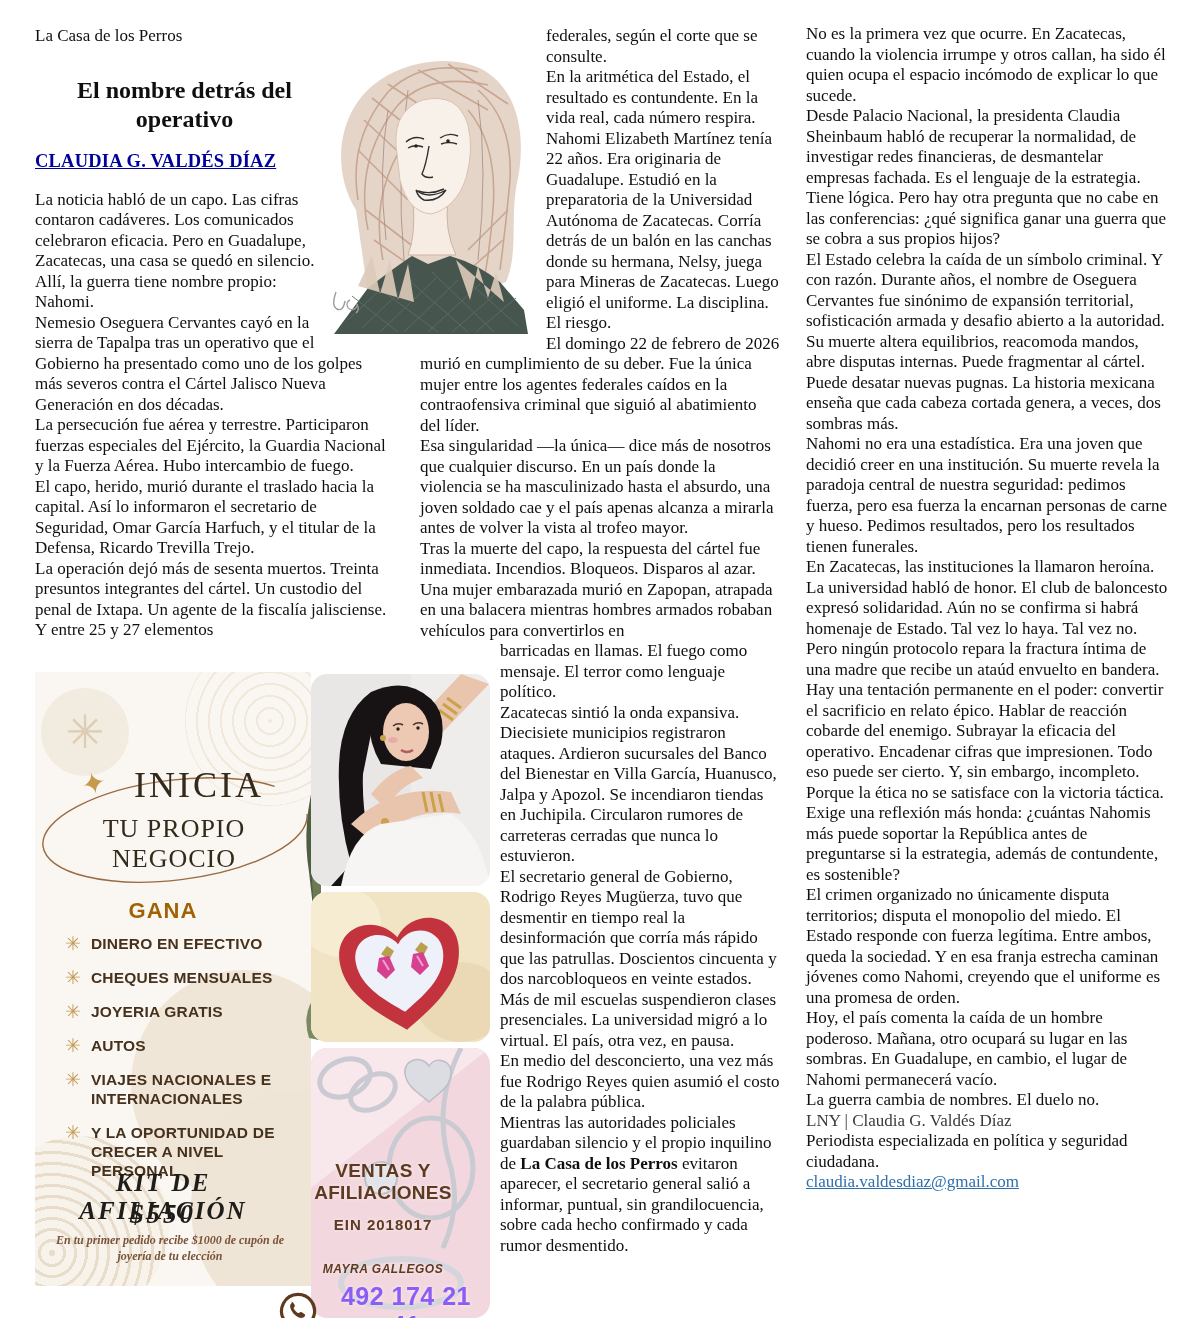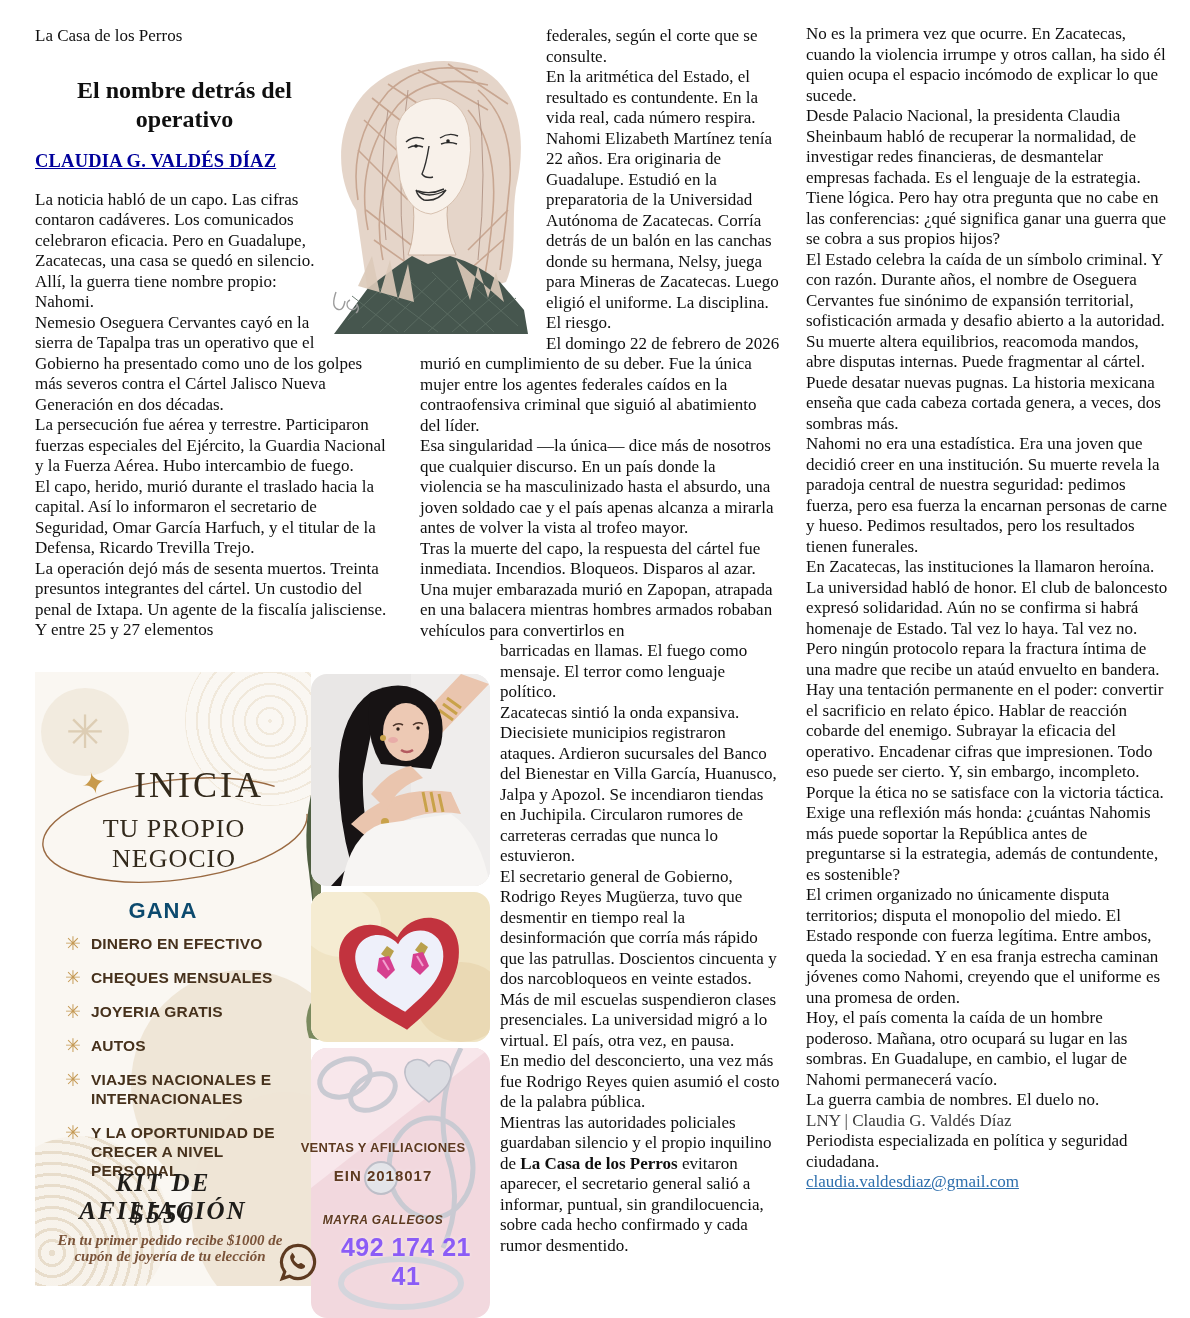--- a/index.html
+++ b/index.html
@@ -42,40 +42,40 @@
     color:#ddcdb4;font-size:46px;line-height:1;}
   .ad-brand{position:absolute;left:46px;right:0;top:8px;text-align:center;
     font-family:"Liberation Serif",serif;font-size:58px;font-weight:500;color:#7c3c28;letter-spacing:2px;}
   .ad-sparkle{position:absolute;left:46px;top:94px;font-size:30px;color:#c89a4c;transform:rotate(-14deg);}
   .ad-line1{position:absolute;left:60px;right:8px;top:92px;text-align:center;
     font-family:"Liberation Serif",serif;font-size:36px;color:#332a1c;letter-spacing:3px;}
   .ad-line2{position:absolute;left:2px;right:0;top:142px;text-align:center;
     font-family:"Liberation Serif",serif;font-size:26px;color:#332a1c;letter-spacing:1px;}
   .ellipse-svg{position:absolute;left:0;top:96px;}
   .ad-gana{position:absolute;left:0;right:20px;top:226px;text-align:center;
-    font-size:22px;font-weight:bold;color:#0c4a6e;letter-spacing:1px;}
+    font-size:22px;font-weight:bold;color:#a16207;letter-spacing:1px;}
   .ad-list{position:absolute;left:30px;right:12px;top:262px;display:flex;flex-direction:column;gap:15px;}
   .ad-item{display:flex;align-items:flex-start;}
   .ad-bullet{color:#c59a55;font-size:19px;line-height:19px;margin-right:10px;flex:0 0 auto;}
   .ad-item-label{font-size:15.5px;font-weight:bold;color:#46311c;line-height:19px;letter-spacing:.2px;}
   .ad-kit{position:absolute;left:0;right:20px;top:497px;text-align:center;
     font-family:Liberation Serif, serif;font-style:italic;font-weight:bold;font-size:25px;color:#1f1d1a;letter-spacing:2px;}
   .ad-price{position:absolute;left:0;right:20px;top:527px;text-align:center;
     font-family:"Liberation Serif",serif;font-style:italic;font-weight:bold;font-size:27px;color:#1f1d1a;letter-spacing:3px;}
   .ad-fine{position:absolute;left:8px;right:14px;top:560px;text-align:center;
-    font-family:"Liberation Serif",serif;font-style:italic;font-weight:bold;font-size:15px;color:#7a5339;line-height:16px;}
+    font-family:"Liberation Serif",serif;font-style:italic;font-weight:bold;font-size:12px;color:#7a5339;line-height:16px;}
   .leaf{position:absolute;z-index:1;}
   .photo{position:absolute;left:276px;width:179px;border-radius:16px;overflow:hidden;z-index:3;background:#fff;}
   .photo svg{display:block;}
   .ph1{top:2px;height:212px;}
   .ph2{top:220px;height:150px;}
   .ph3{top:376px;height:270px;}
   .contact{position:absolute;left:242px;top:468px;width:212px;z-index:5;text-align:center;
     color:#5e3a20;text-shadow:0 0 4px rgba(255,255,255,.55);}
-  .contact-l1{font-size:13px;font-weight:bold;letter-spacing:.3px;}
+  .contact-l1{margin-top:20px;font-size:19px;font-weight:bold;letter-spacing:.3px;}
   .contact-l2{margin-top:12px;font-size:15px;font-weight:bold;letter-spacing:1px;}
   .contact-l3{margin-top:29px;font-size:12px;font-weight:bold;letter-spacing:.5px;font-style:italic;}
   .contact-phone-row{margin-top:6px;display:flex;align-items:center;justify-content:center;gap:4px;}
   .contact-phone{font-size:25px;font-weight:bold;color:#8b5cf6;letter-spacing:.5px;}
 </style>
 </head>
 <body>
 
 <div class="publication">La Casa de los Perros</div>
 

